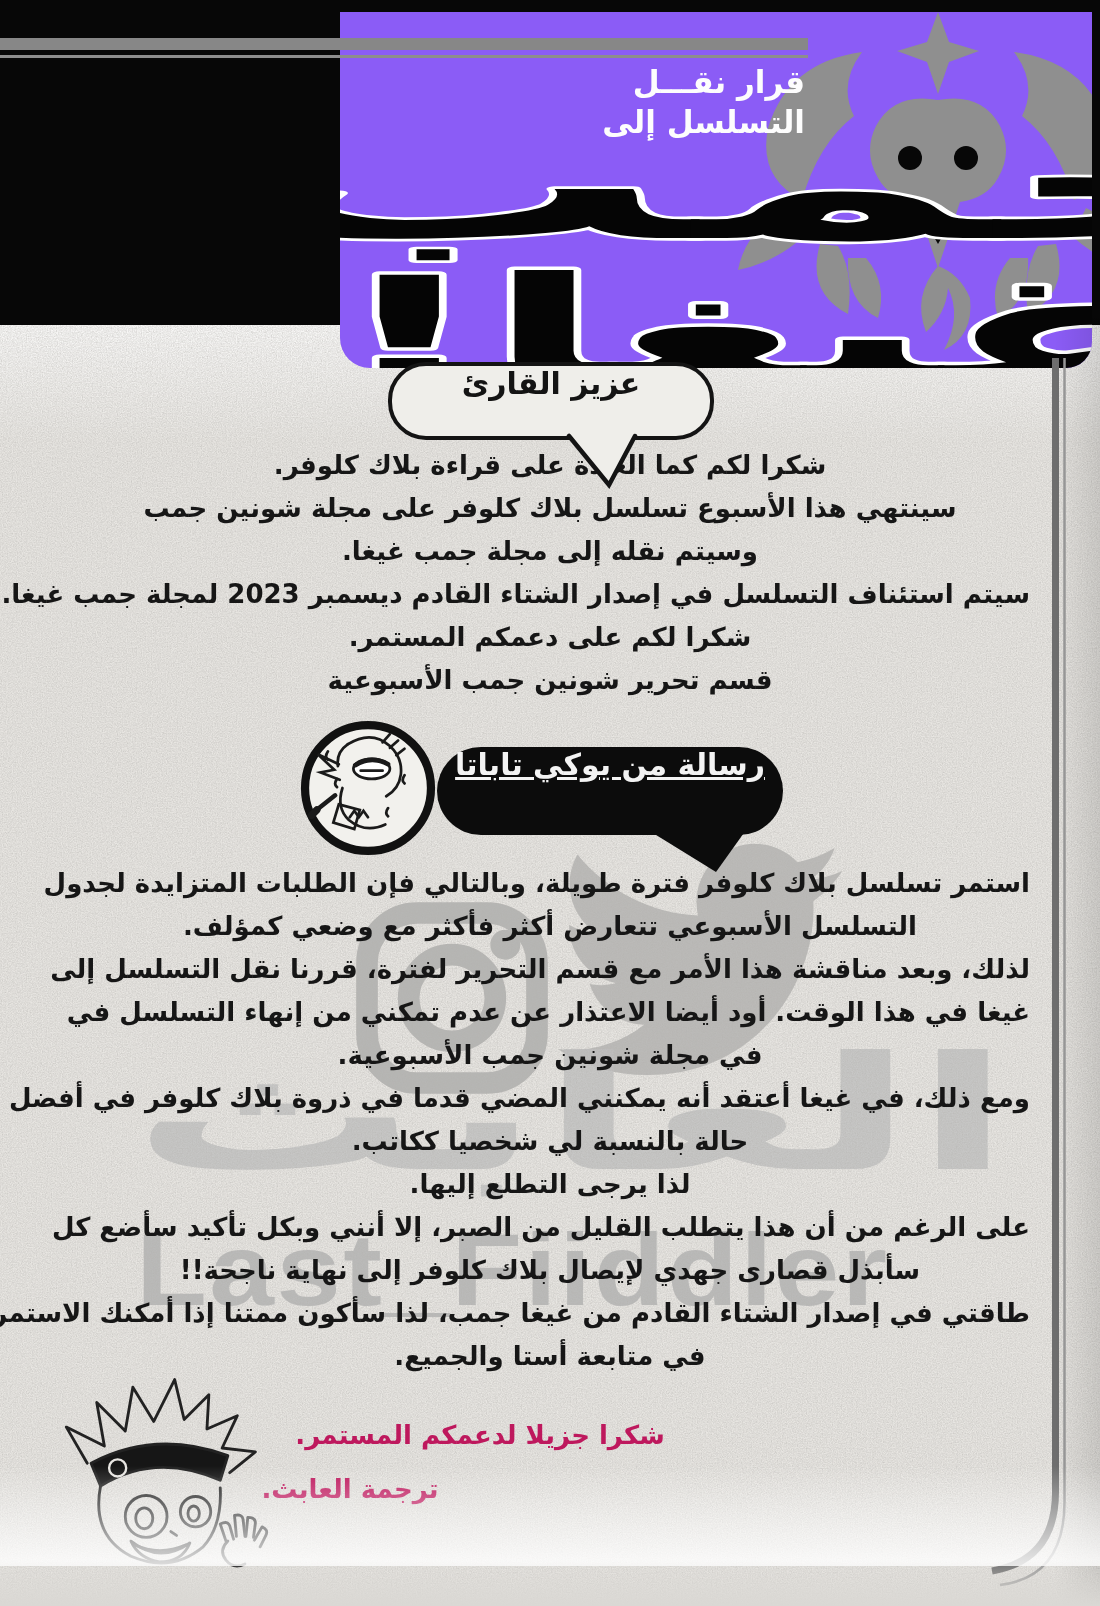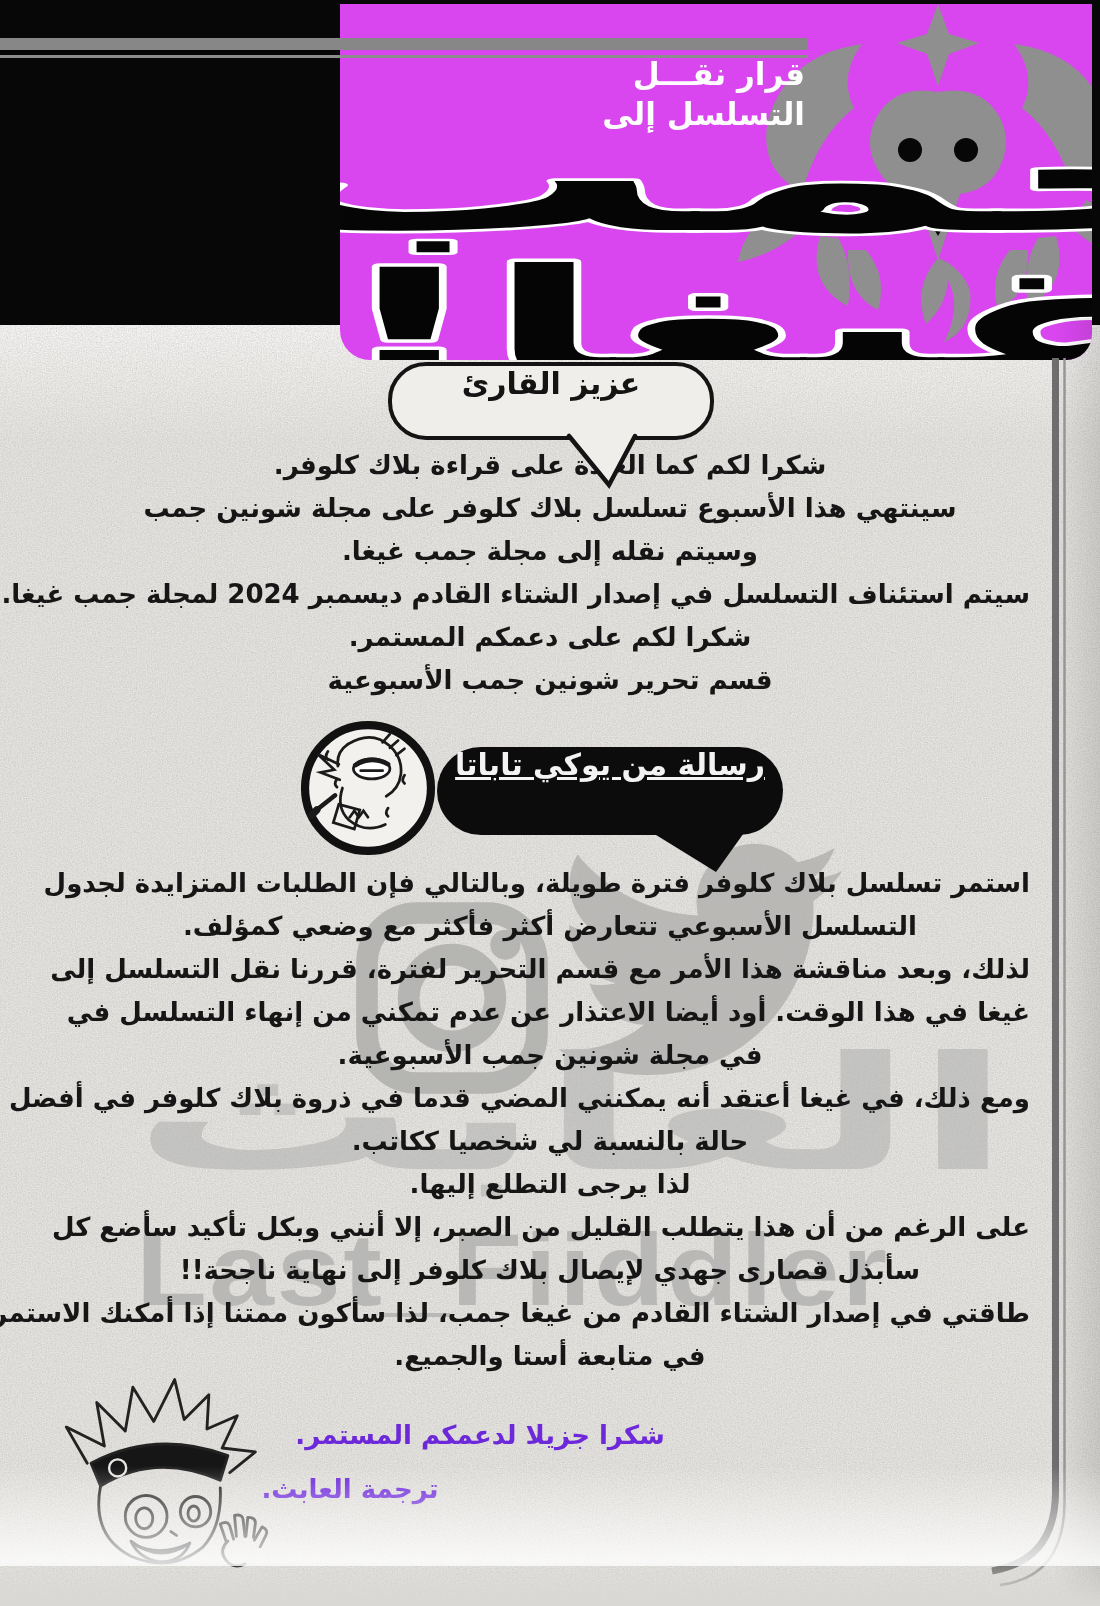--- a/index.html
+++ b/index.html
@@ -22,21 +22,21 @@
   .wm-instagram{left:352px;top:898px;width:200px;height:200px;opacity:.55;}
   .wm-twitter{left:545px;top:842px;width:310px;height:236px;opacity:.5;}
   .wm-arabic{right:88px;top:1022px;font-size:158px;line-height:185px;font-weight:bold;
         color:#c0c0c0;opacity:.8;transform:scaleX(1.8);transform-origin:right center;white-space:nowrap;}
   .wm-latin{left:136px;top:1212px;font-size:102px;font-weight:bold;color:#b3b3b3;opacity:.85;
         font-family:"Liberation Sans",sans-serif;transform:scaleX(1.14);transform-origin:left center;
         letter-spacing:2px;white-space:nowrap;}
 
   
   .header-base{position:absolute;left:0;top:0;width:1100px;height:325px;background:#070707;z-index:10;}
-  .header-ext{position:absolute;left:340px;top:4px;width:752px;height:356px;background:#d946ef;
+  .header-ext{position:absolute;left:340px;top:12px;width:752px;height:356px;background:#8b5cf6;
         border-radius:0 0 26px 30px;overflow:hidden;z-index:11;}
   .emblem{position:absolute;right:-6px;top:-4px;width:460px;height:364px;}
   .kicker{position:absolute;top:50px;right:287px;text-align:right;color:#fdfdfd;font-weight:bold;
         font-size:31px;line-height:40px;direction:rtl;white-space:nowrap;}
   .title-svg{position:absolute;left:0;top:0;width:752px;height:356px;}
   .title-svg text{font-family:"DejaVu Sans",sans-serif;font-weight:bold;direction:rtl;
         fill:#050505;stroke:#ffffff;stroke-linejoin:round;paint-order:stroke fill;}
   .stripe{position:absolute;left:0;z-index:12;background:#878787;}
   .stripe-thick{top:38px;width:808px;height:12px;}
   .stripe-thin{top:55px;width:808px;height:3px;background:#8d8d8d;}
@@ -52,21 +52,21 @@
   .tail2{position:absolute;left:640px;top:830px;z-index:19;}
   .avatar{position:absolute;left:295px;top:715px;width:146px;height:146px;z-index:22;}
 
   
   .txtblock{position:absolute;left:70px;right:70px;direction:rtl;z-index:20;}
   .txtblock div{font-size:26px;font-weight:bold;line-height:43px;text-align:center;
         white-space:nowrap;color:#161616;}
   .editor-lines{top:444px;}
   .letter-lines{top:862px;}
   .closing{position:absolute;direction:rtl;font-size:26px;font-weight:bold;text-align:center;
-        white-space:nowrap;z-index:20;color:#6d28d9;}
+        white-space:nowrap;z-index:20;color:#be185d;}
   .closing-thanks{left:0;width:960px;top:1420px;}
   .closing-credit{left:0;width:700px;top:1474px;}
 
   
   .rule-line{position:absolute;left:0;top:0;z-index:24;pointer-events:none;}
   .asta{position:absolute;left:48px;top:1372px;width:240px;height:228px;z-index:21;}
 </style>
 </head>
 <body>
 
@@ -139,21 +139,21 @@
   <svg class="tail1" width="120" height="62">
     <path d="M24 3 L64 52 L90 3" fill="#efeeea"></path>
     <rect x="25" y="0" width="64" height="8" fill="#efeeea"></rect>
     <path d="M24 3 L64 52 L90 3" fill="none" stroke="#141414" stroke-width="4.5" stroke-linecap="round"></path>
   </svg>
 
   <div class="txtblock editor-lines">
     <div>شكرا لكم كما العادة على قراءة بلاك كلوفر.</div>
     <div>سينتهي هذا الأسبوع تسلسل بلاك كلوفر على مجلة شونين جمب</div>
     <div>وسيتم نقله إلى مجلة جمب غيغا.</div>
-    <div>سيتم استئناف التسلسل في إصدار الشتاء القادم ديسمبر 2024 لمجلة جمب غيغا.</div>
+    <div>سيتم استئناف التسلسل في إصدار الشتاء القادم ديسمبر 2023 لمجلة جمب غيغا.</div>
     <div>شكرا لكم على دعمكم المستمر.</div>
     <div>قسم تحرير شونين جمب الأسبوعية</div>
   </div>
 
   <div class="bubble bubble-tabata">
     <span>رسالة من يوكي تاباتا</span>
   </div>
   <svg class="tail2" width="120" height="52">
     <path d="M8 0 L76 42 L106 0 Z" fill="#0c0c0c"></path>
   </svg>

